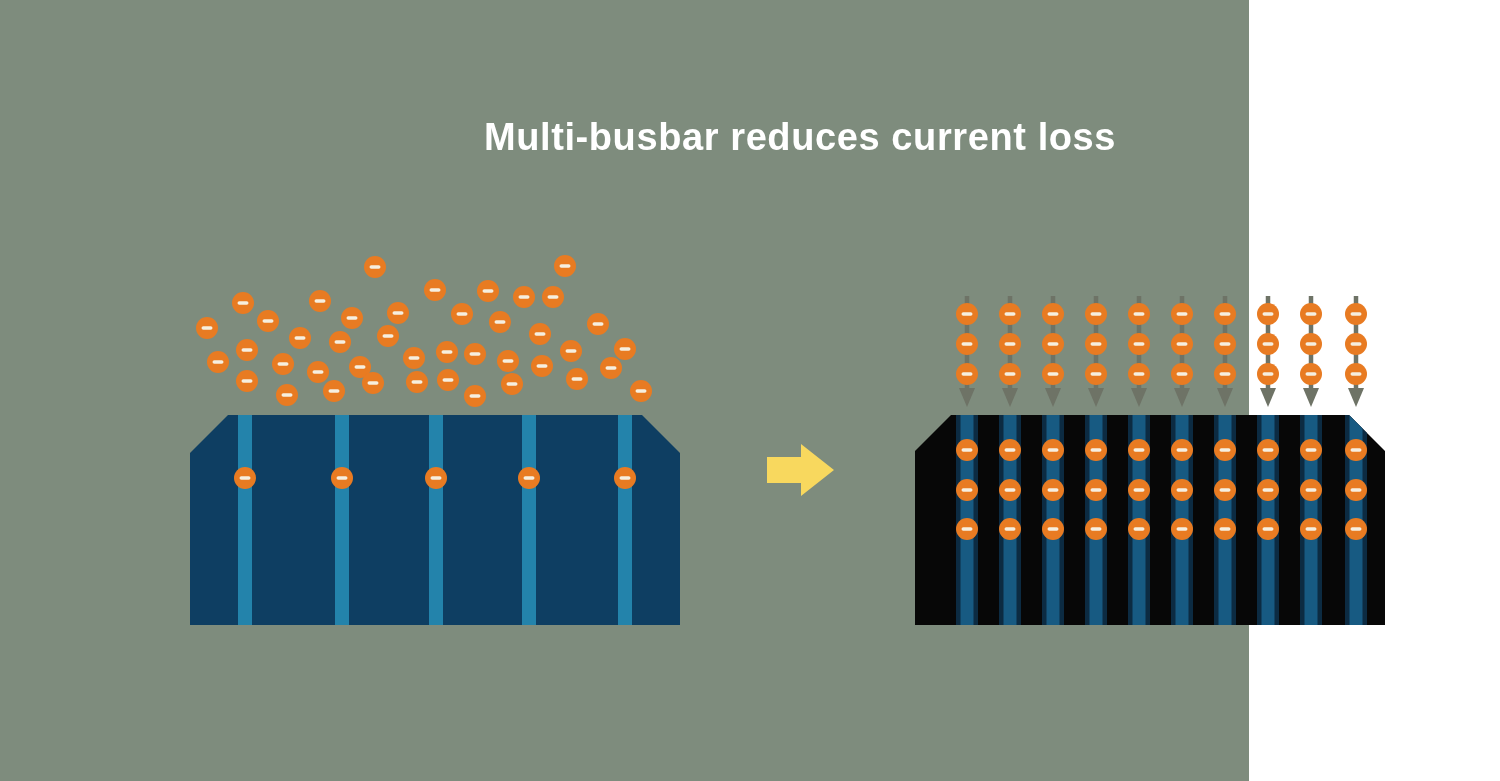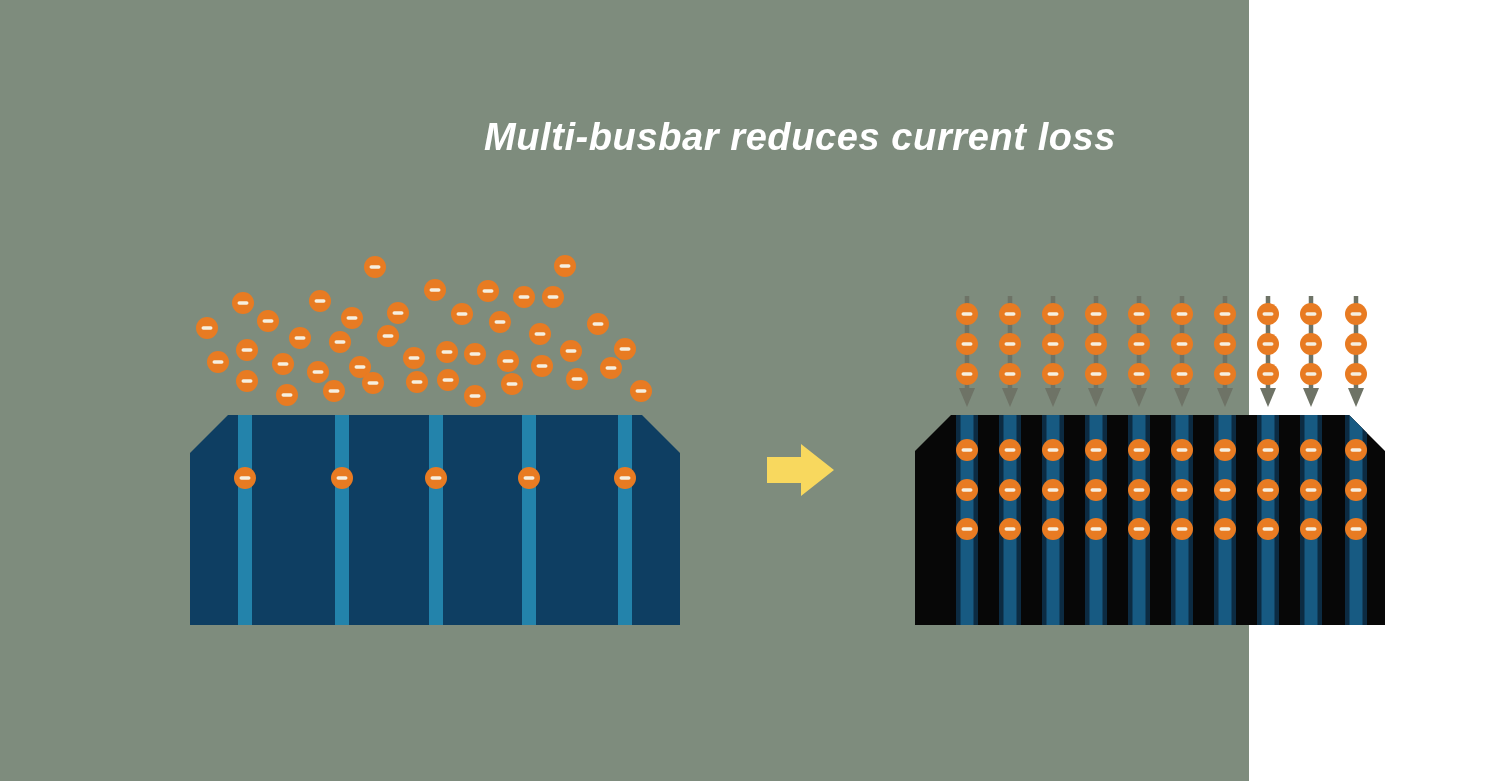--- a/index.html
+++ b/index.html
@@ -9,21 +9,20 @@
   body {
     width: 1500px;
     height: 781px;
     overflow: hidden;
     font-family: "Liberation Sans", sans-serif;
   }
   #stage {
     position: relative;
     width: 1249px;
     height: 781px;
-    font-style: italic;
   }
   #diagram-title {
     position: absolute;
     top: 116px;
     left: 800px;
     transform: translateX(-50%);
     font-weight: 700;
     font-size: 38px;
     letter-spacing: 0.6px;
     white-space: nowrap;

